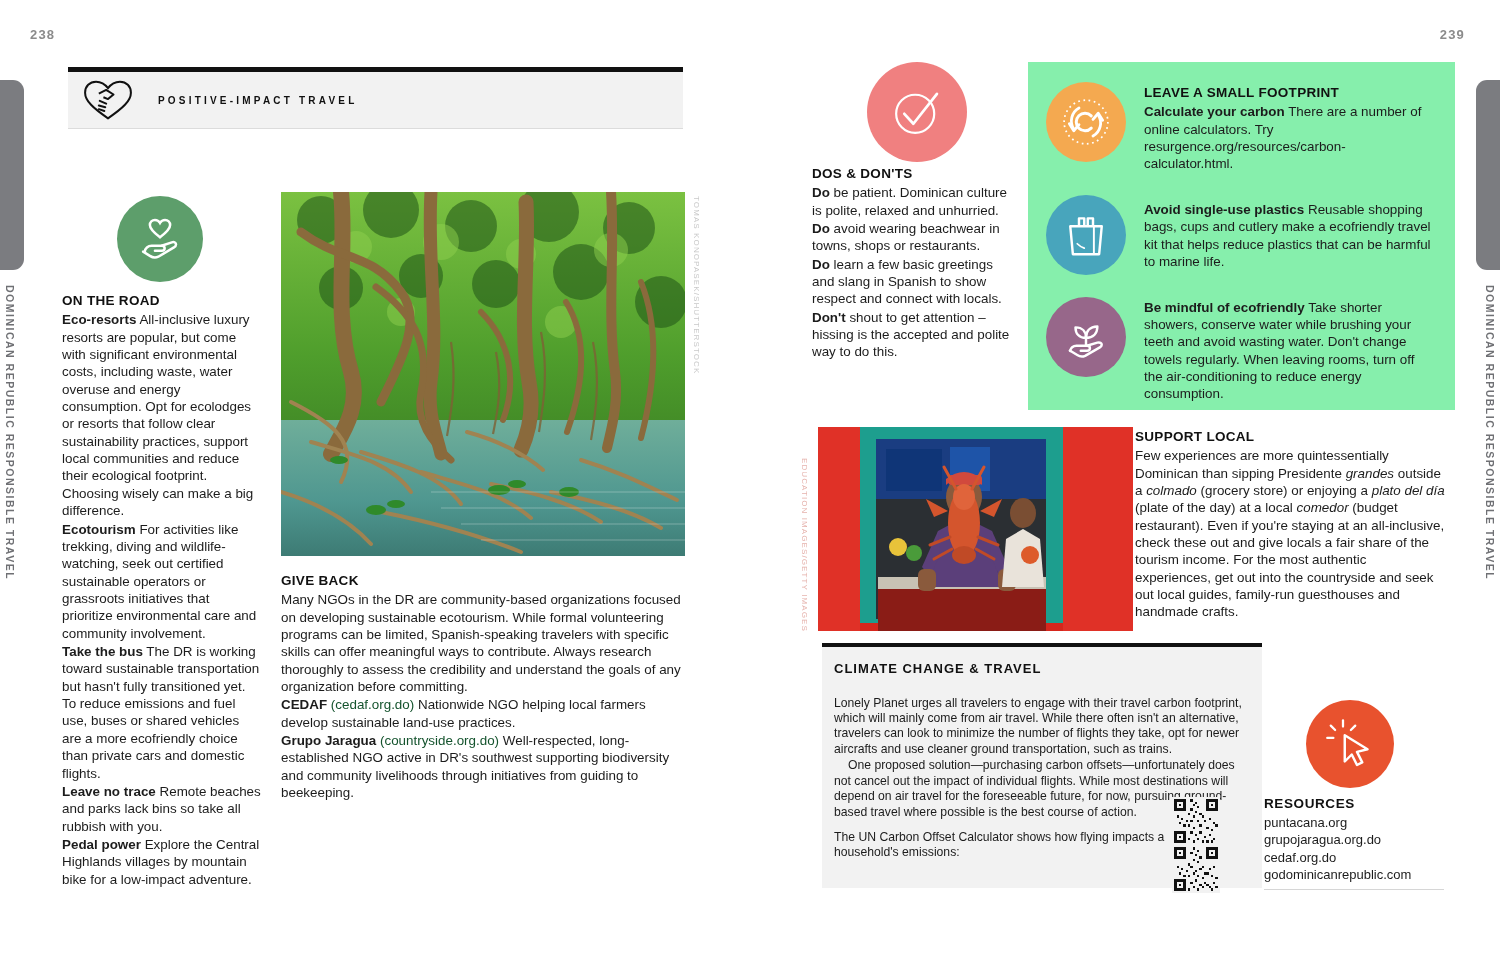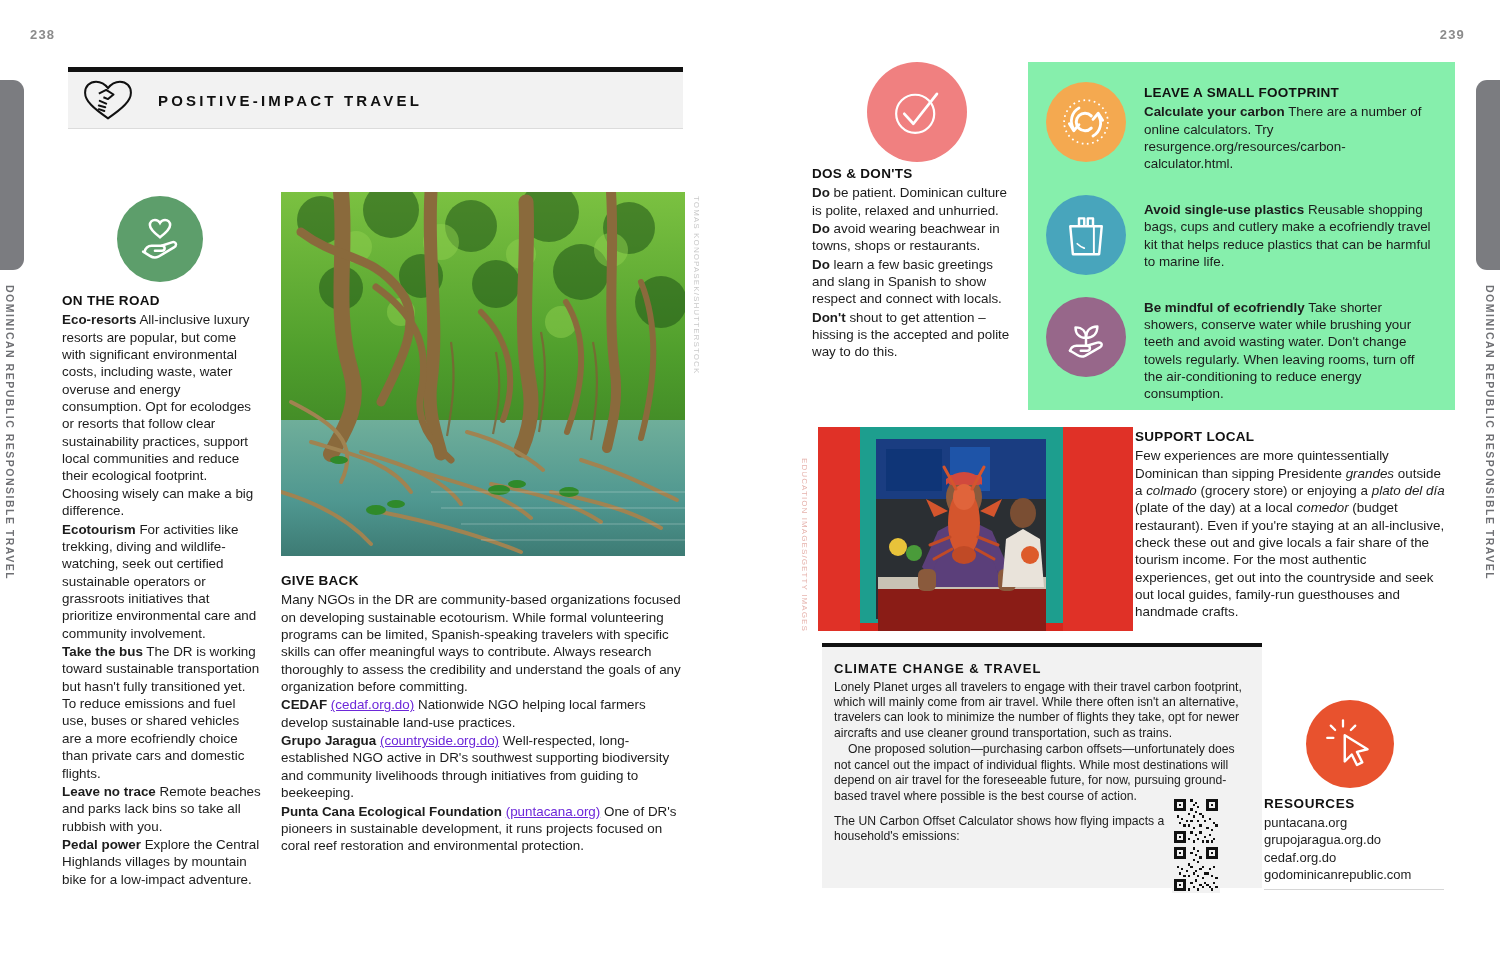--- a/index.html
+++ b/index.html
@@ -44,21 +44,21 @@
   .page-left  { position: absolute; left: 0;   top: 0; width: 750px; height: 964px; }
   .page-right { position: absolute; left: 750px; top: 0; width: 750px; height: 964px; }
 
   .section-banner {
     position: absolute; left: 68px; top: 67px; width: 615px; height: 62px;
     background: #f2f2f2; border-top: 5px solid #111; border-bottom: 1px solid #dcdcdc;
     display: flex; align-items: center;
   }
   .banner-icon { width: 56px; height: 44px; margin-left: 12px; flex: 0 0 auto; }
   .banner-title {
-    margin-left: 22px; font-size: 15px; font-weight: bold;
+    margin-left: 22px; font-size: 10px; font-weight: bold;
     letter-spacing: 3.2px; color: #111;
   }
 
   
   .badge {
     border-radius: 50%; display: flex; align-items: center; justify-content: center;
     flex: 0 0 auto;
   }
 
   .col-left-text {
@@ -76,21 +76,21 @@
   h3.head {
     font-size: 13.5px; font-weight: bold; letter-spacing: .3px;
     color: #111; margin-bottom: 1px; line-height: 1.35;
   }
   p.body {
     font-size: 13.4px; line-height: 1.295; color: #1c1c1c;
     margin-bottom: 0px; text-align: left;
   }
   p.body + p.body { margin-top: 1px; }
   .lead { font-weight: bold; }
-  .url  { color: #6d28d9; text-decoration: underline; }
+  .url  { color: #14532d; }
   em { font-style: italic; }
 
   
   .dos-col { position: absolute; left: 62px; top: 165px; width: 198px; }
   .dos-badge { position: absolute; left: 117px; top: 62px; width: 100px; height: 100px; }
 
   .footprint-panel {
     position: absolute; left: 278px; top: 62px; width: 427px; height: 348px;
     background: #86efac; padding: 20px 22px 18px 18px;
   }
@@ -287,25 +287,20 @@
       <p class="body">
         <span class="lead">CEDAF</span>
         <span class="url">(cedaf.org.do)</span>
         <span>Nationwide NGO helping local farmers develop sustainable land-use practices.</span>
       </p>
       <p class="body">
         <span class="lead">Grupo Jaragua</span>
         <span class="url">(countryside.org.do)</span>
         <span>Well-respected, long-established NGO active in DR's southwest supporting biodiversity and community livelihoods through initiatives from guiding to beekeeping.</span>
       </p>
-      <p class="body">
-        <span class="lead">Punta Cana Ecological Foundation</span>
-        <span class="url">(puntacana.org)</span>
-        <span>One of DR's pioneers in sustainable development, it runs projects focused on coral reef restoration and environmental protection.</span>
-      </p>
     </div>
   </div>
 
   <div class="page-right">
 
     <div class="badge dos-badge" style="background:#f08080;">
       <svg viewBox="0 0 64 64" width="58" height="58">
         <circle cx="30" cy="34" r="21" fill="none" stroke="#fff" stroke-width="2.4"></circle>
         <path d="M18 34 L28 45 L54 12" fill="none" stroke="#fff" stroke-width="3" stroke-linecap="round" stroke-linejoin="round"></path>
       </svg>
@@ -428,21 +423,21 @@
       </svg>
     </div>
     <div class="credit dark" style="left:50px;top:458px;">EDUCATION IMAGES/GETTY IMAGES</div>
 
     <div class="support-local">
       <h3 class="head">SUPPORT LOCAL</h3>
       <p class="body" id="support-local-paragraph"><span>Few experiences are more quintessentially Dominican than sipping Presidente </span><em>grandes</em><span> outside a </span><em>colmado</em><span> (grocery store) or enjoying a </span><em>plato del día</em><span> (plate of the day) at a local </span><em>comedor</em><span> (budget restaurant). Even if you're staying at an all-inclusive, check these out and give locals a fair share of the tourism income. For the most authentic experiences, get out into the countryside and seek out local guides, family-run guesthouses and handmade crafts.</span></p>
     </div>
 
     <div class="climate-box">
-      <h3 class="head" style="margin-bottom:2px;">CLIMATE CHANGE &amp; TRAVEL</h3>
+      <h3 class="head" style="margin-bottom:18px;">CLIMATE CHANGE &amp; TRAVEL</h3>
       <p class="body">Lonely Planet urges all travelers to engage with their travel carbon footprint, which will mainly come from air travel. While there often isn't an alternative, travelers can look to minimize the number of flights they take, opt for newer aircrafts and use cleaner ground transportation, such as trains.</p>
       <p class="body indent">One proposed solution—purchasing carbon offsets—unfortunately does not cancel out the impact of individual flights. While most destinations will depend on air travel for the foreseeable future, for now, pursuing ground-based travel where possible is the best course of action.</p>
       <p class="body" style="margin-top:10px;width:345px;">The UN Carbon Offset Calculator shows how flying impacts a household's emissions:</p>
     </div>
 
   </div>
 
   <div class="qr one">
     <svg viewBox="0 0 21 21" width="48" height="48" shape-rendering="crispEdges">
       <rect width="21" height="21" fill="#f2f2f2"></rect>

